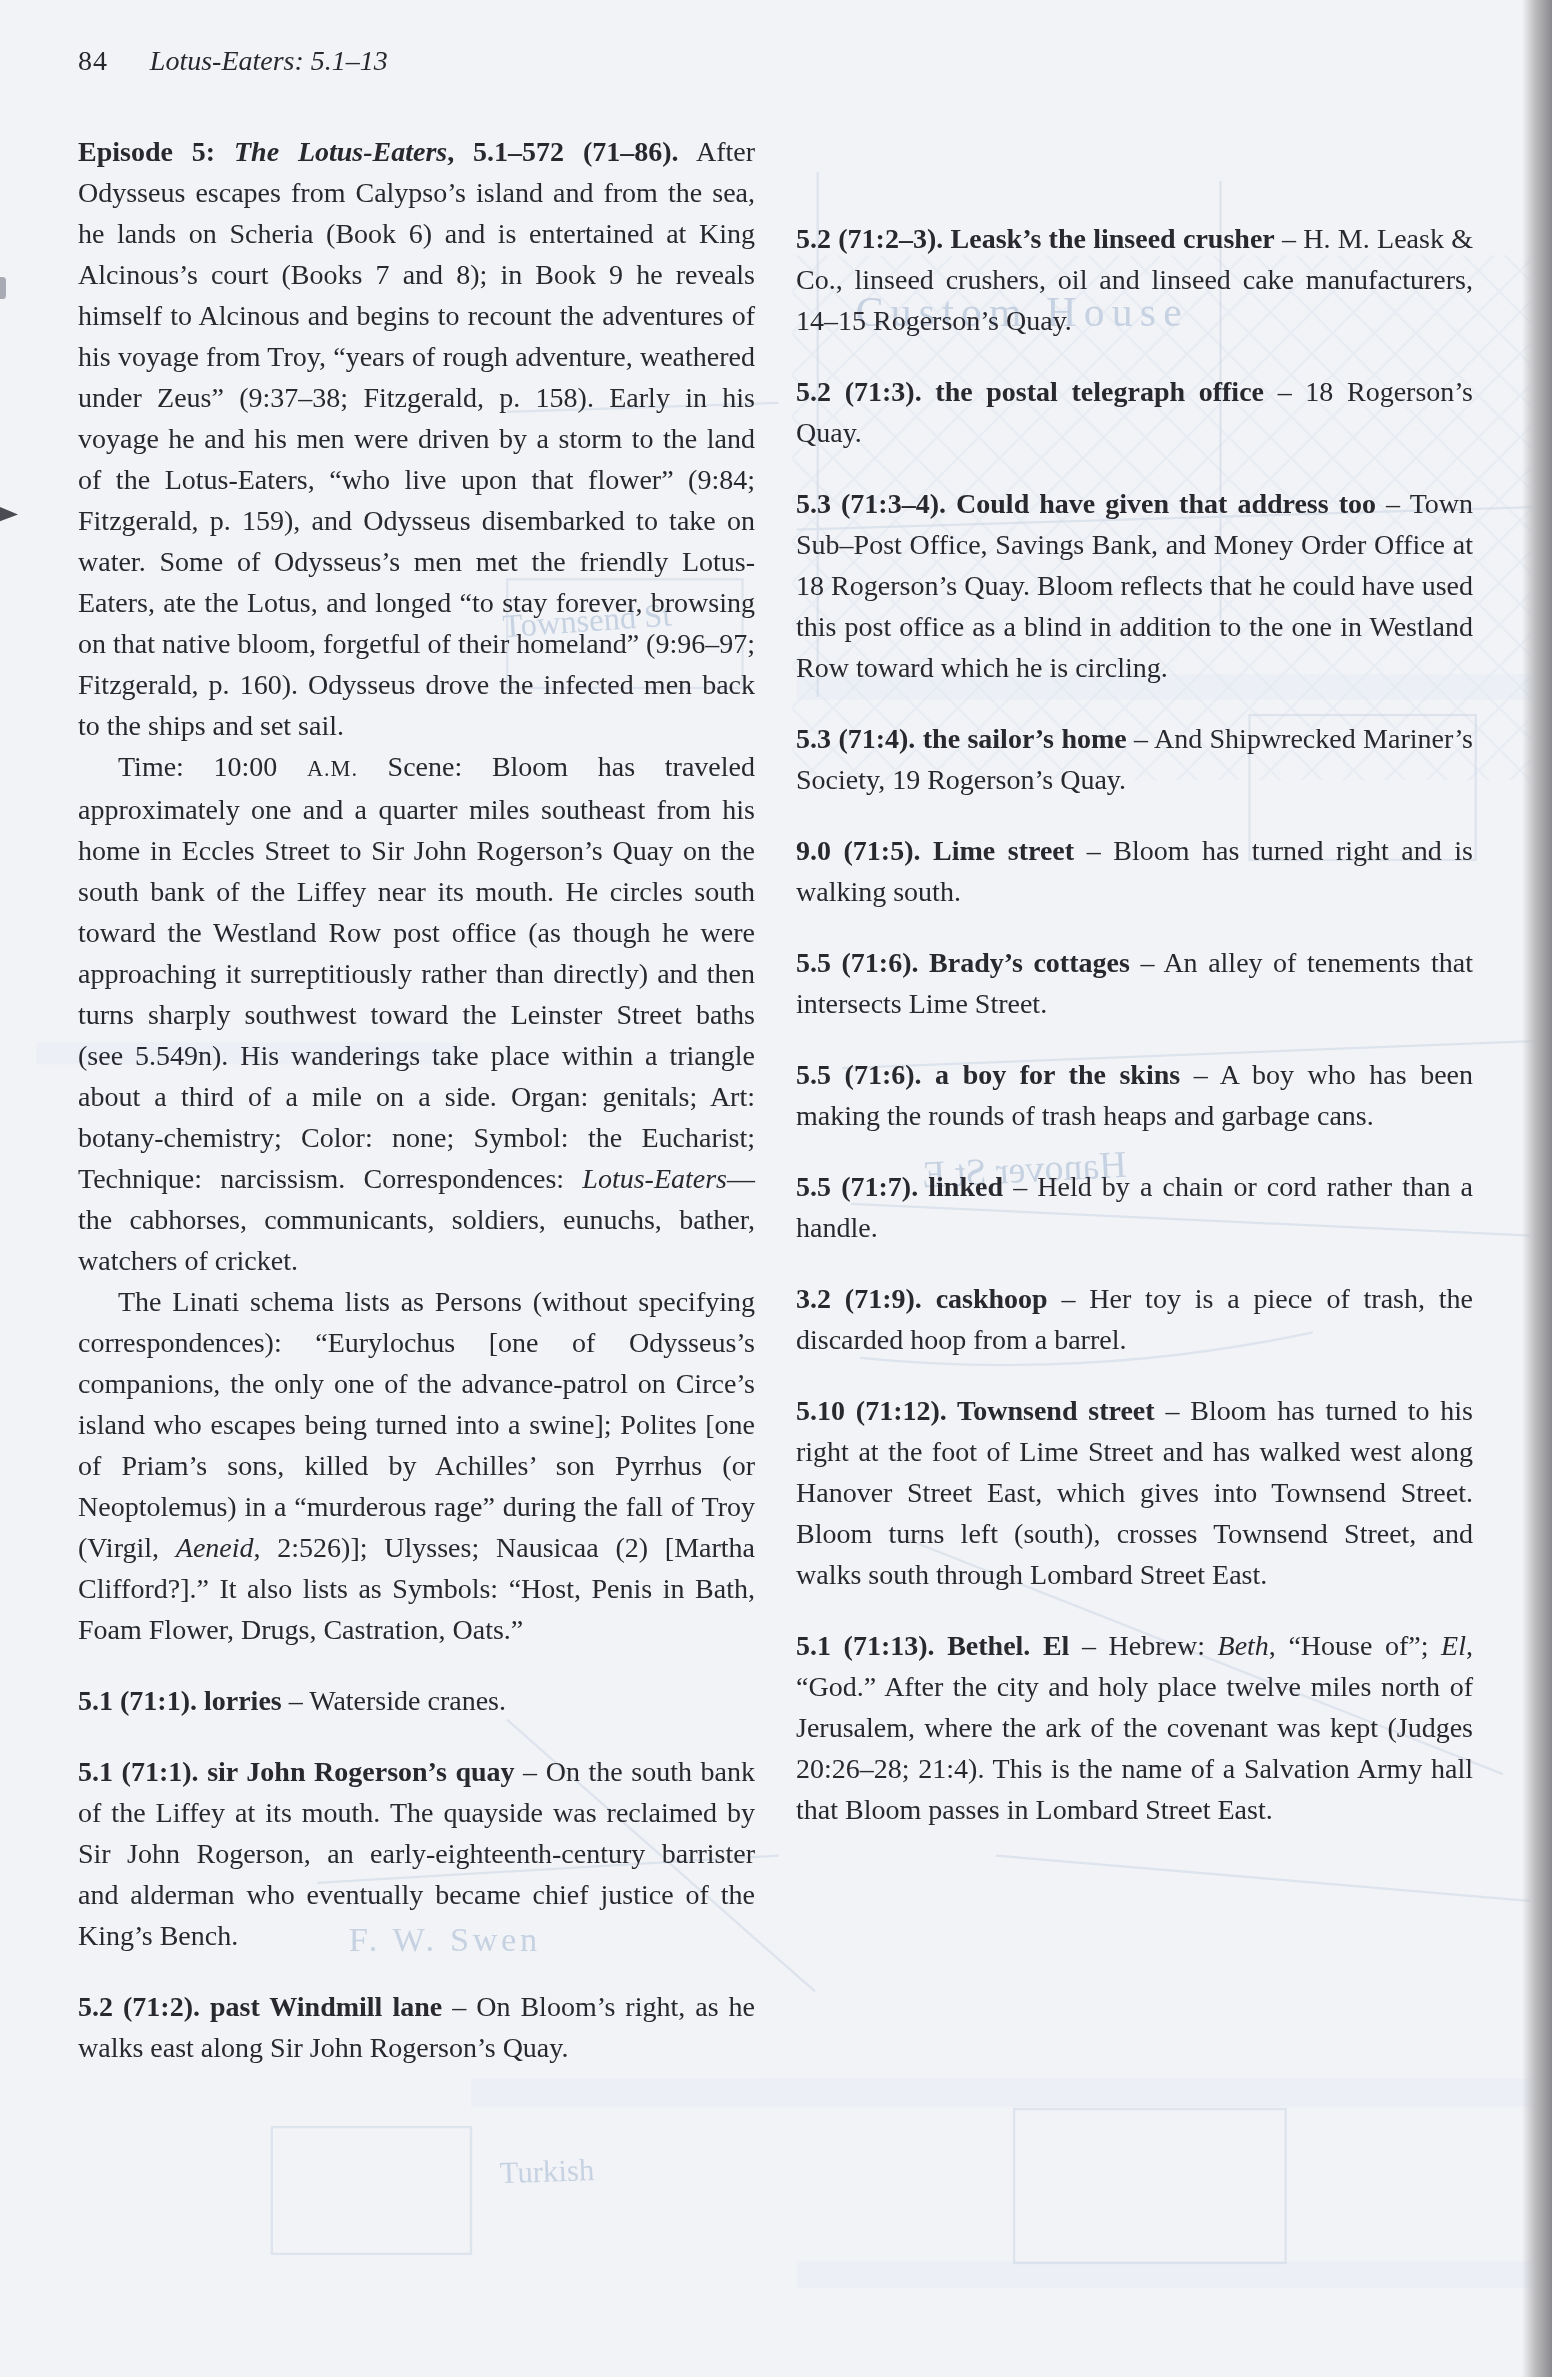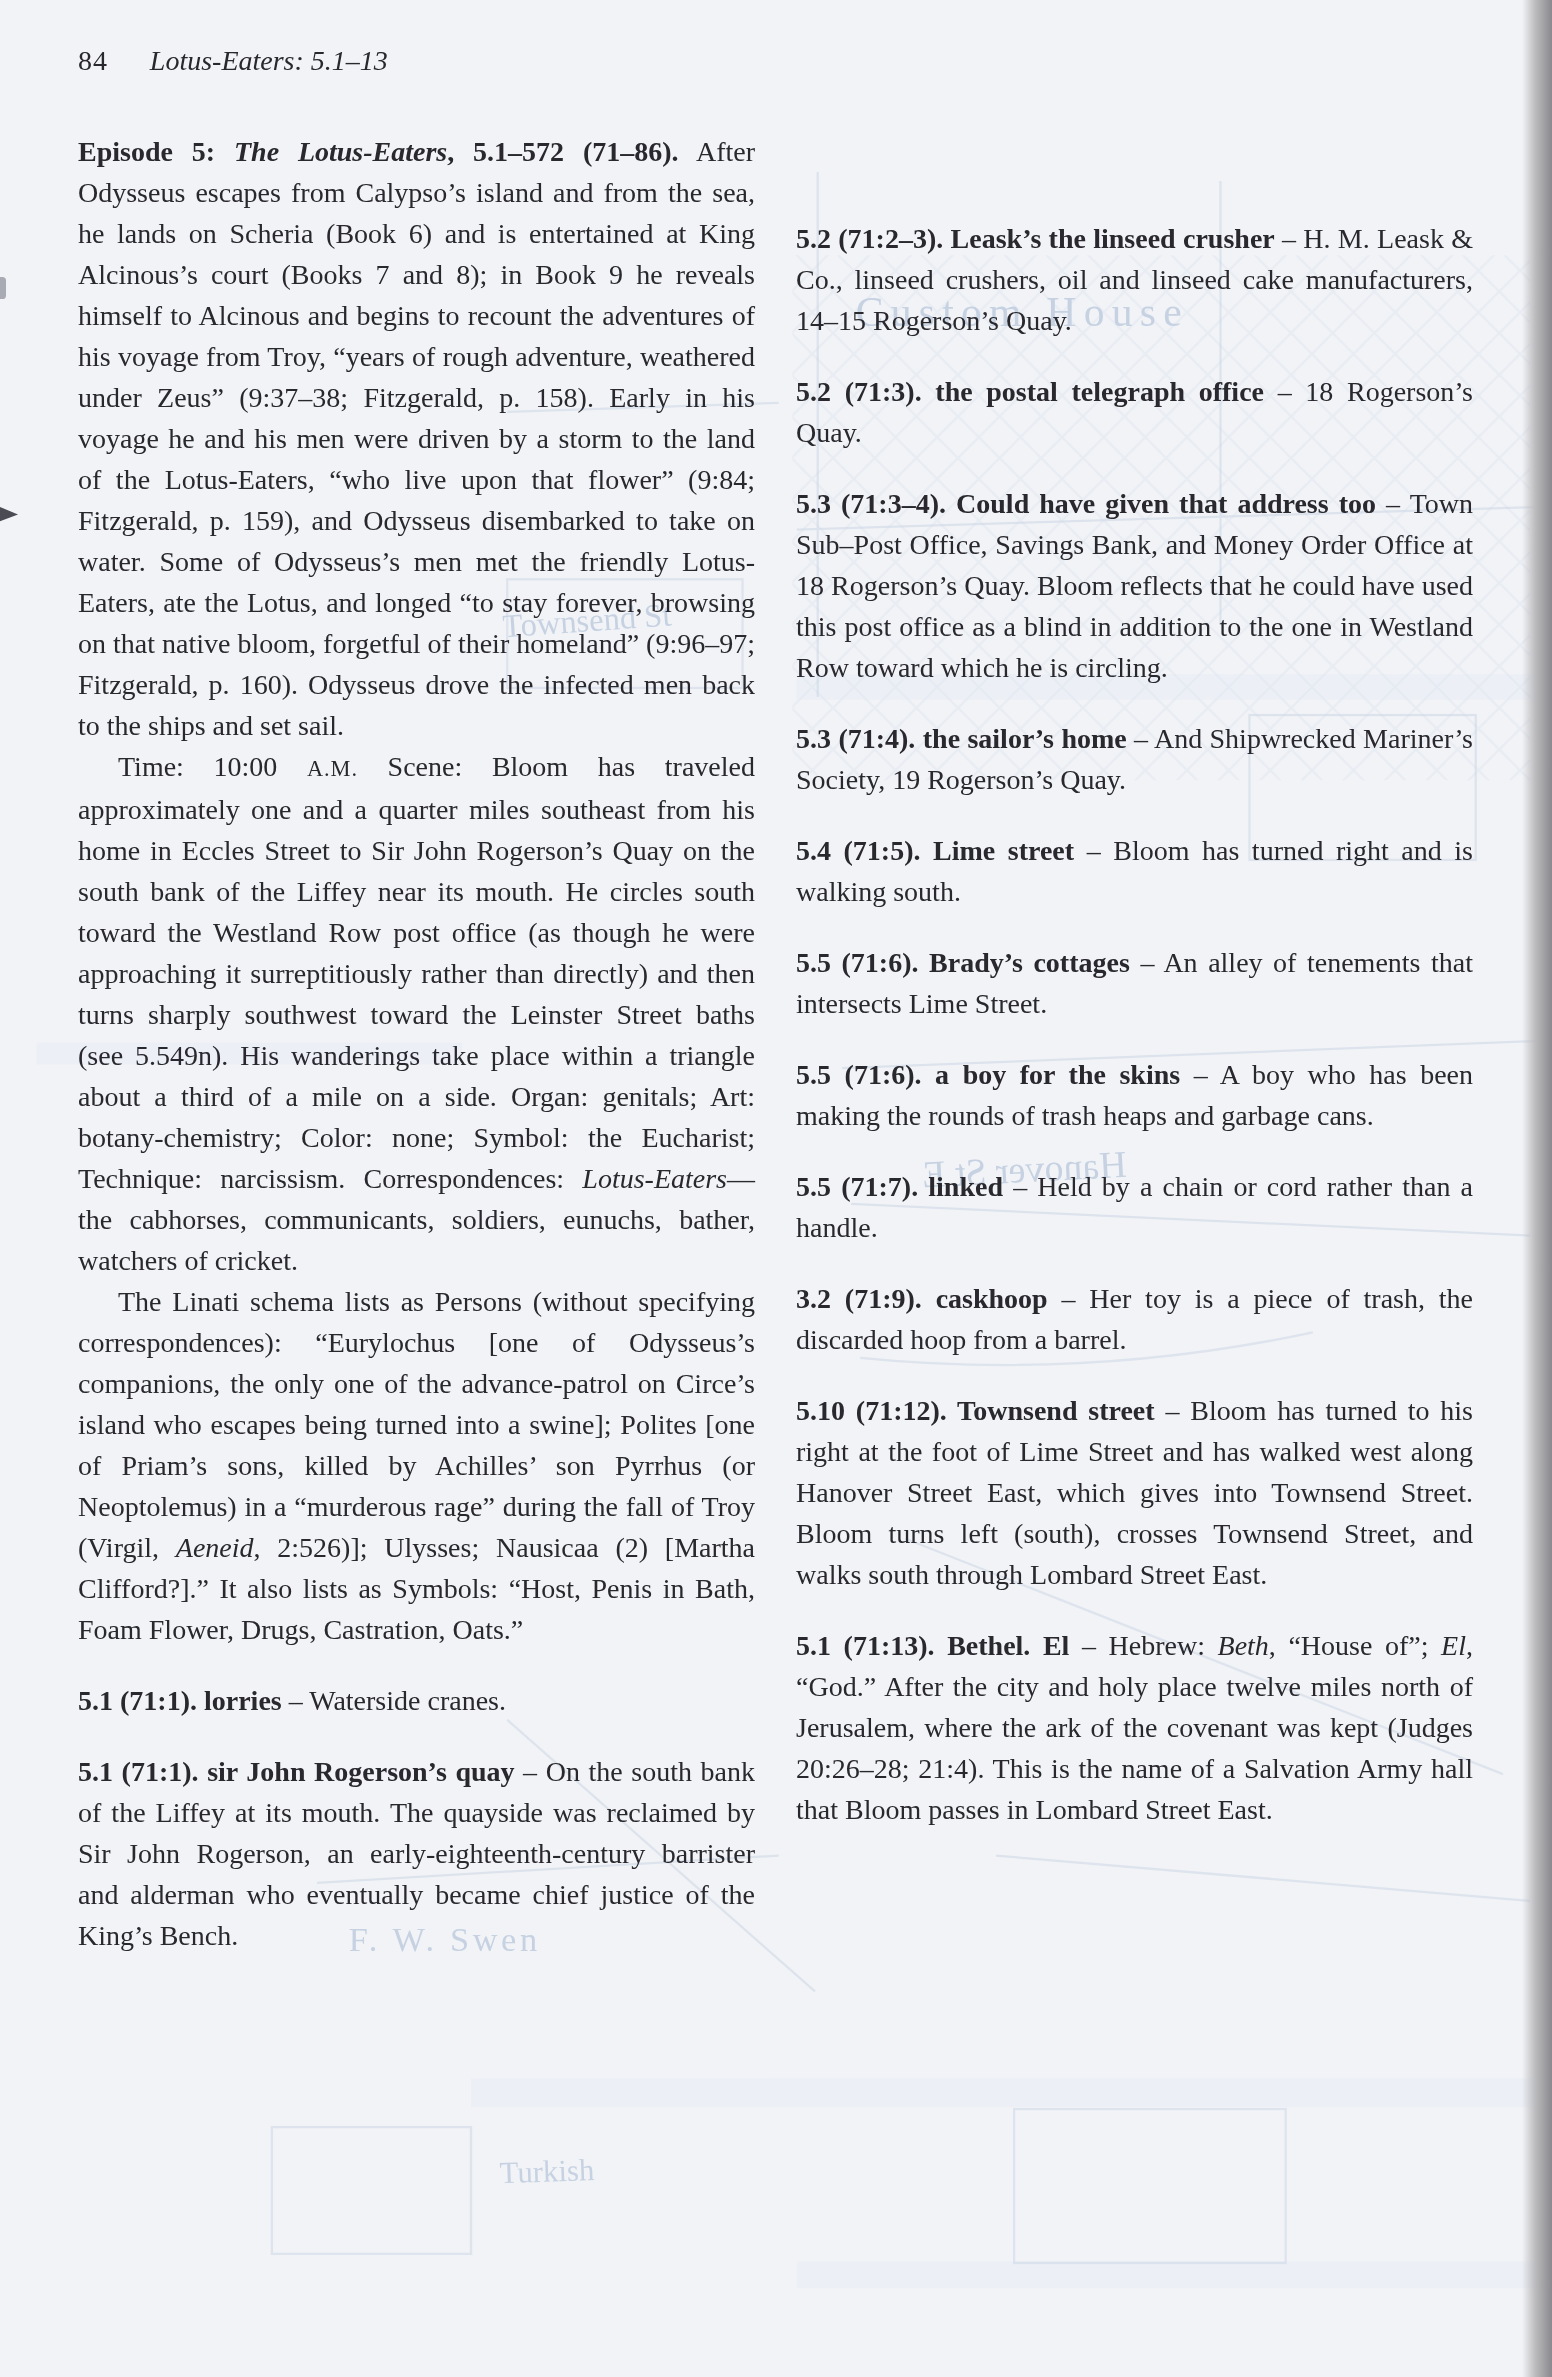--- a/index.html
+++ b/index.html
@@ -113,27 +113,28 @@
     <span class="folio">84</span><span class="running-title">Lotus-Eaters: 5.1–13</span>
   </p>
 
   <div class="columns">
     <div class="col col-left">
         <p class="para"><span class="b ">Episode 5: </span><span class="b i ">The Lotus-Eaters</span><span class="b ">, 5.1–572 (71–86).</span><span class=""> After Odysseus escapes from Calypso’s island and from the sea, he lands on Scheria (Book 6) and is entertained at King Alcinous’s court (Books 7 and 8); in Book 9 he reveals himself to Alcinous and begins to recount the adventures of his voyage from Troy, “years of rough adventure, weathered under Zeus” (9:37–38; Fitzgerald, p. 158). Early in his voyage he and his men were driven by a storm to the land of the Lotus-Eaters, “who live upon that flower” (9:84; Fitzgerald, p. 159), and Odysseus disembarked to take on water. Some of Odysseus’s men met the friendly Lotus-Eaters, ate the Lotus, and longed “to stay forever, browsing on that native bloom, forgetful of their homeland” (9:96–97; Fitzgerald, p. 160). Odysseus drove the infected men back to the ships and set sail.</span></p>
         <p class="para indent"><span class="">Time: 10:00 </span><span class="sc">A.M.</span><span class=""> Scene: Bloom has traveled approximately one and a quarter miles southeast from his home in Eccles Street to Sir John Rogerson’s Quay on the south bank of the Liffey near its mouth. He circles south toward the Westland Row post office (as though he were approaching it surreptitiously rather than directly) and then turns sharply southwest toward the Leinster Street baths (see 5.549n). His wanderings take place within a triangle about a third of a mile on a side. Organ: genitals; Art: botany-chemistry; Color: none; Symbol: the Eucharist; Technique: narcissism. Correspondences: </span><span class="i ">Lotus-Eaters</span><span class="">—the cabhorses, communicants, soldiers, eunuchs, bather, watchers of cricket.</span></p>
         <p class="para indent"><span class="">The Linati schema lists as Persons (without specifying correspondences): “Eurylochus [one of Odysseus’s companions, the only one of the advance-patrol on Circe’s island who escapes being turned into a swine]; Polites [one of Priam’s sons, killed by Achilles’ son Pyrrhus (or Neoptolemus) in a “murderous rage” during the fall of Troy (Virgil, </span><span class="i ">Aeneid</span><span class="">, 2:526)]; Ulysses; Nausicaa (2) [Martha Clifford?].” It also lists as Symbols: “Host, Penis in Bath, Foam Flower, Drugs, Castration, Oats.”</span></p>
         <p class="entry"><span class="b ">5.1 (71:1). lorries</span><span class=""> – Waterside cranes.</span></p>
         <p class="entry"><span class="b ">5.1 (71:1). sir John Rogerson’s quay</span><span class=""> – On the south bank of the Liffey at its mouth. The quayside was reclaimed by Sir John Rogerson, an early-eighteenth-century barrister and alderman who eventually became chief justice of the King’s Bench.</span></p>
+        <p class="entry"><span class="b ">5.2 (71:2). past Windmill lane</span><span class=""> – On Bloom’s right, as he walks east along Sir John Rogerson’s Quay.</span></p>
       </div>
     <div class="col col-right">
         <p class="entry"><span class="b ">5.2 (71:2–3). Leask’s the linseed crusher</span><span class=""> – H. M. Leask &amp; Co., linseed crushers, oil and linseed cake manufacturers, 14–15 Rogerson’s Quay.</span></p>
         <p class="entry"><span class="b ">5.2 (71:3). the postal telegraph office</span><span class=""> – 18 Rogerson’s Quay.</span></p>
         <p class="entry"><span class="b ">5.3 (71:3–4). Could have given that address too</span><span class=""> – Town Sub–Post Office, Savings Bank, and Money Order Office at 18 Rogerson’s Quay. Bloom reflects that he could have used this post office as a blind in addition to the one in Westland Row toward which he is circling.</span></p>
         <p class="entry"><span class="b ">5.3 (71:4). the sailor’s home</span><span class=""> – And Shipwrecked Mariner’s Society, 19 Rogerson’s Quay.</span></p>
-        <p class="entry"><span class="b ">5.4 (71:5). Lime street</span><span class=""> – Bloom has turned right and is walking south.</span></p>
+        <p class="entry"><span class="b ">9.0 (71:5). Lime street</span><span class=""> – Bloom has turned right and is walking south.</span></p>
         <p class="entry"><span class="b ">5.5 (71:6). Brady’s cottages</span><span class=""> – An alley of tenements that intersects Lime Street.</span></p>
         <p class="entry"><span class="b ">5.5 (71:6). a boy for the skins</span><span class=""> – A boy who has been making the rounds of trash heaps and garbage cans.</span></p>
         <p class="entry"><span class="b ">5.5 (71:7). linked</span><span class=""> – Held by a chain or cord rather than a handle.</span></p>
         <p class="entry"><span class="b ">3.2 (71:9). caskhoop</span><span class=""> – Her toy is a piece of trash, the discarded hoop from a barrel.</span></p>
         <p class="entry"><span class="b ">5.10 (71:12). Townsend street</span><span class=""> – Bloom has turned to his right at the foot of Lime Street and has walked west along Hanover Street East, which gives into Townsend Street. Bloom turns left (south), crosses Townsend Street, and walks south through Lombard Street East.</span></p>
         <p class="entry"><span class="b ">5.1 (71:13). Bethel. El</span><span class=""> – Hebrew: </span><span class="i ">Beth</span><span class="">, “House of”; </span><span class="i ">El</span><span class="">, “God.” After the city and holy place twelve miles north of Jerusalem, where the ark of the covenant was kept (Judges 20:26–28; 21:4). This is the name of a Salvation Army hall that Bloom passes in Lombard Street East.</span></p>
       </div>
   </div>
 </div>
 

